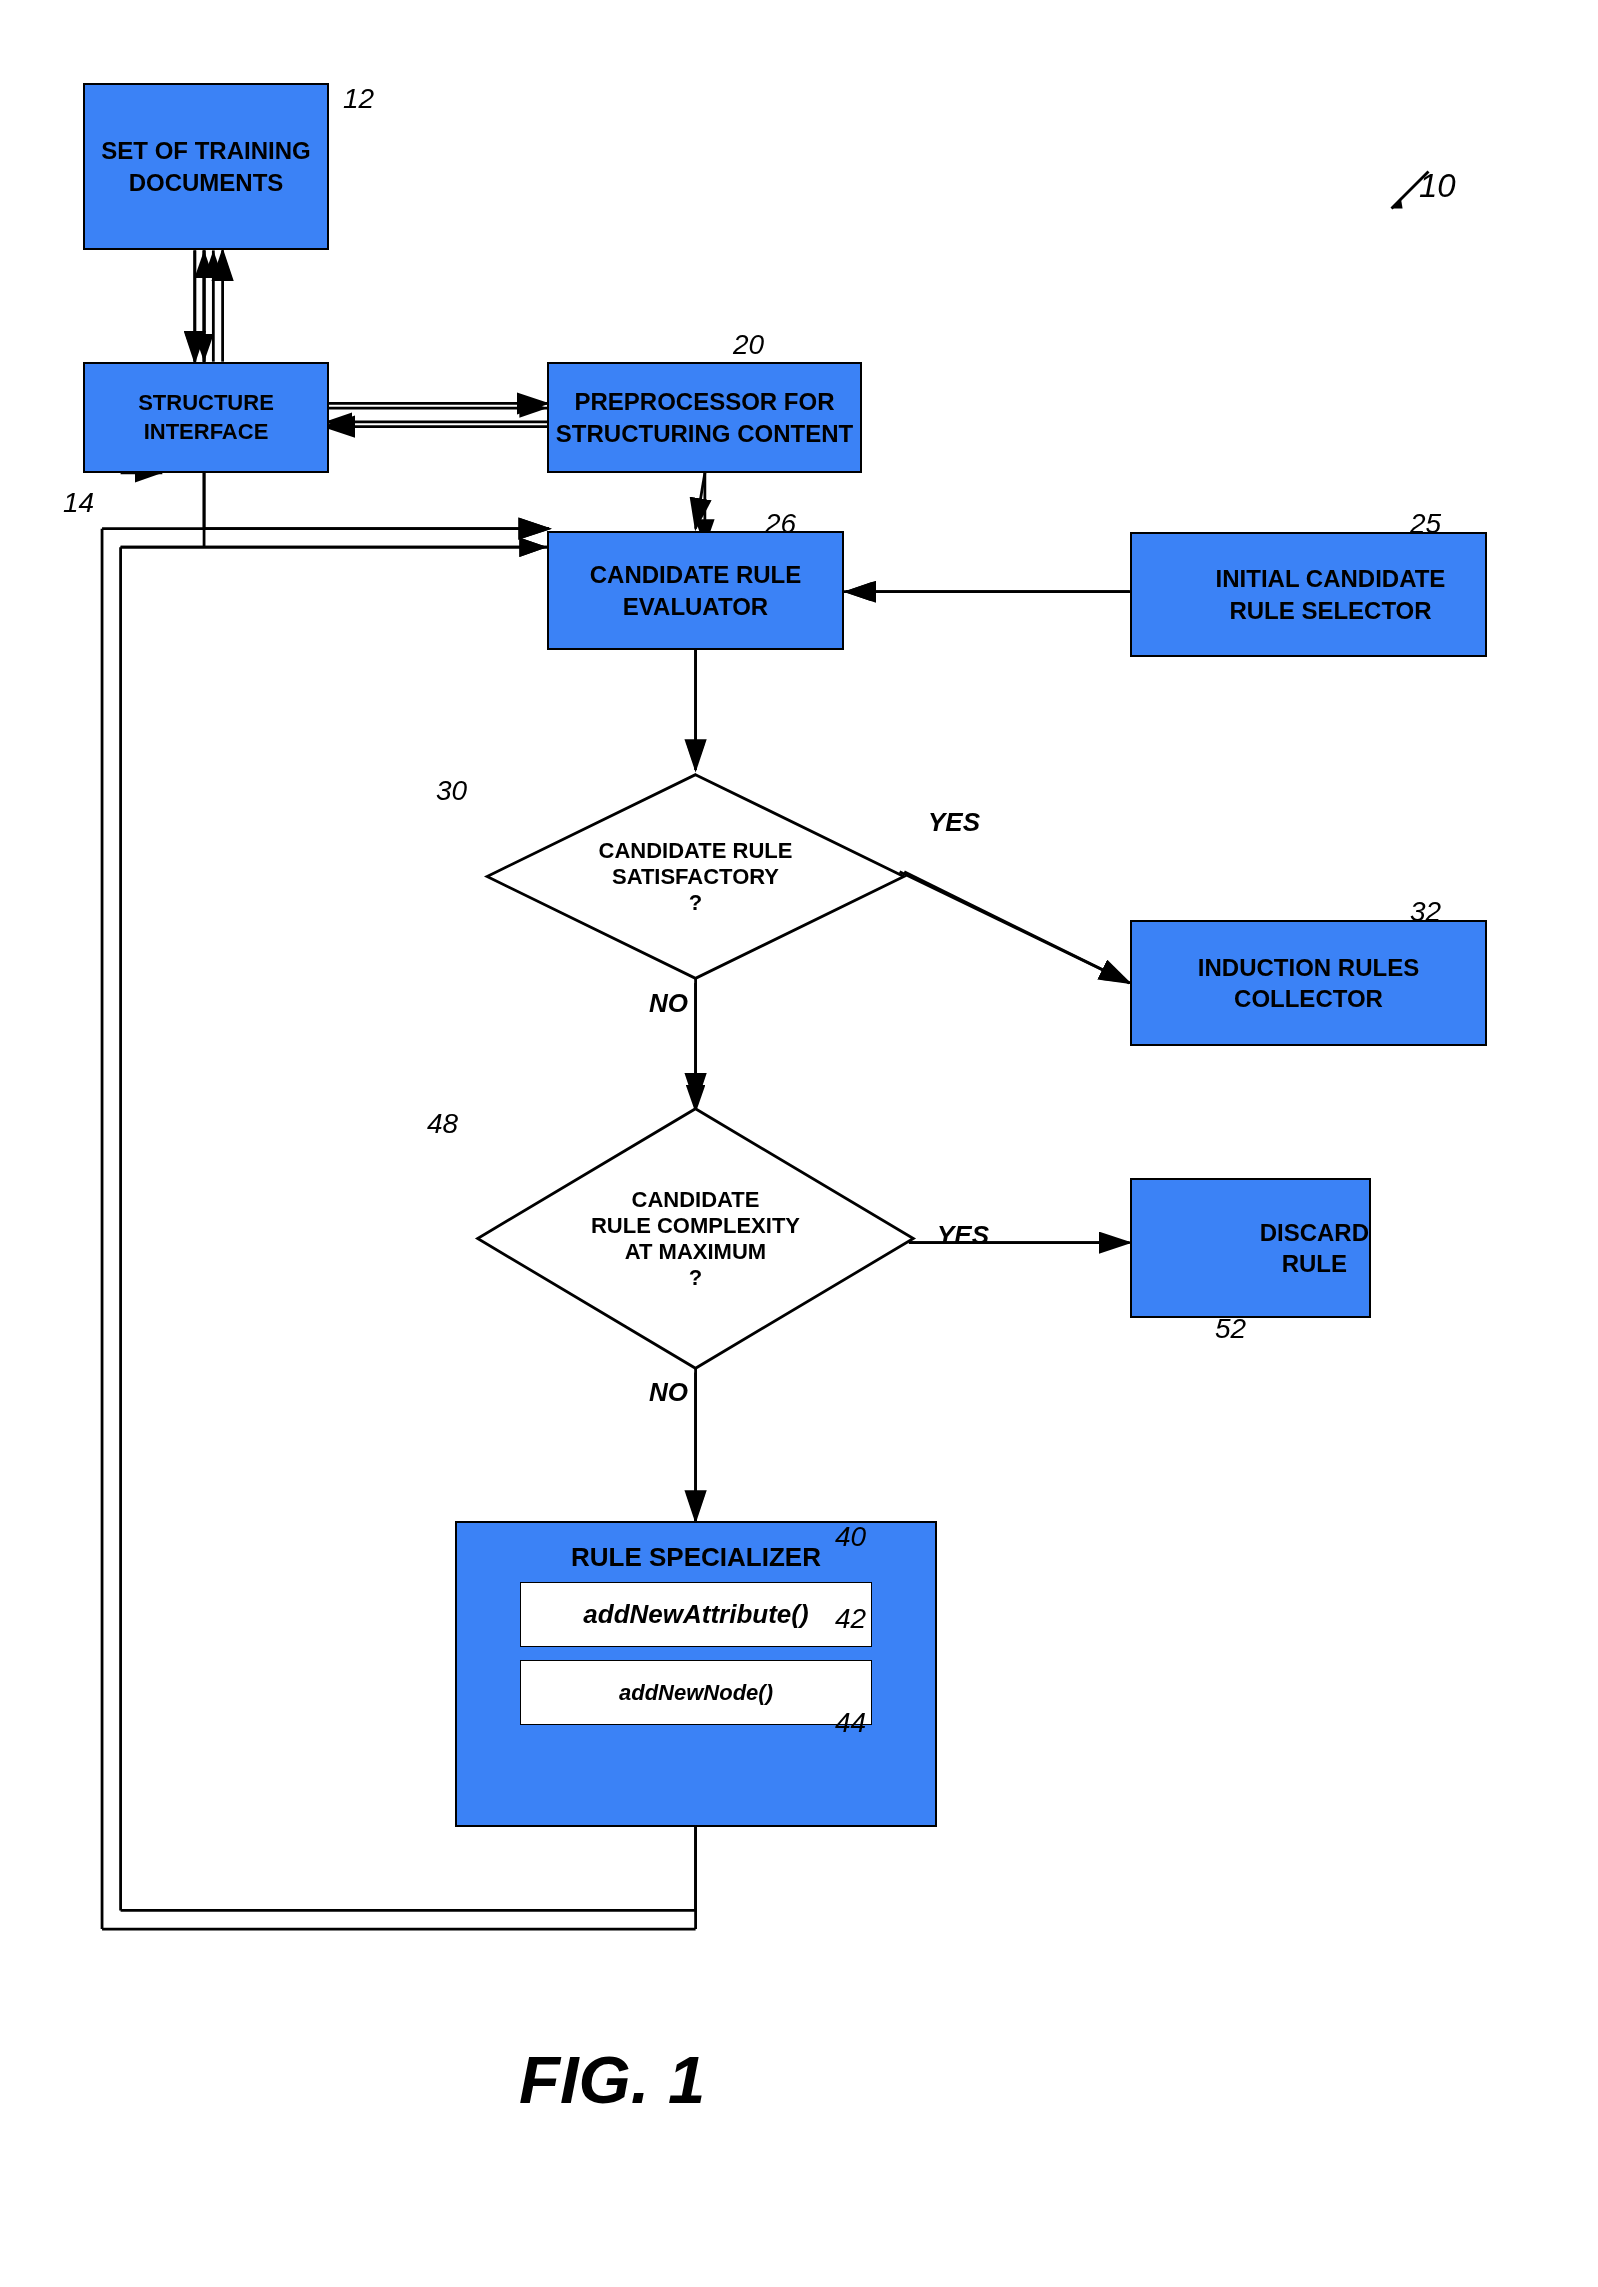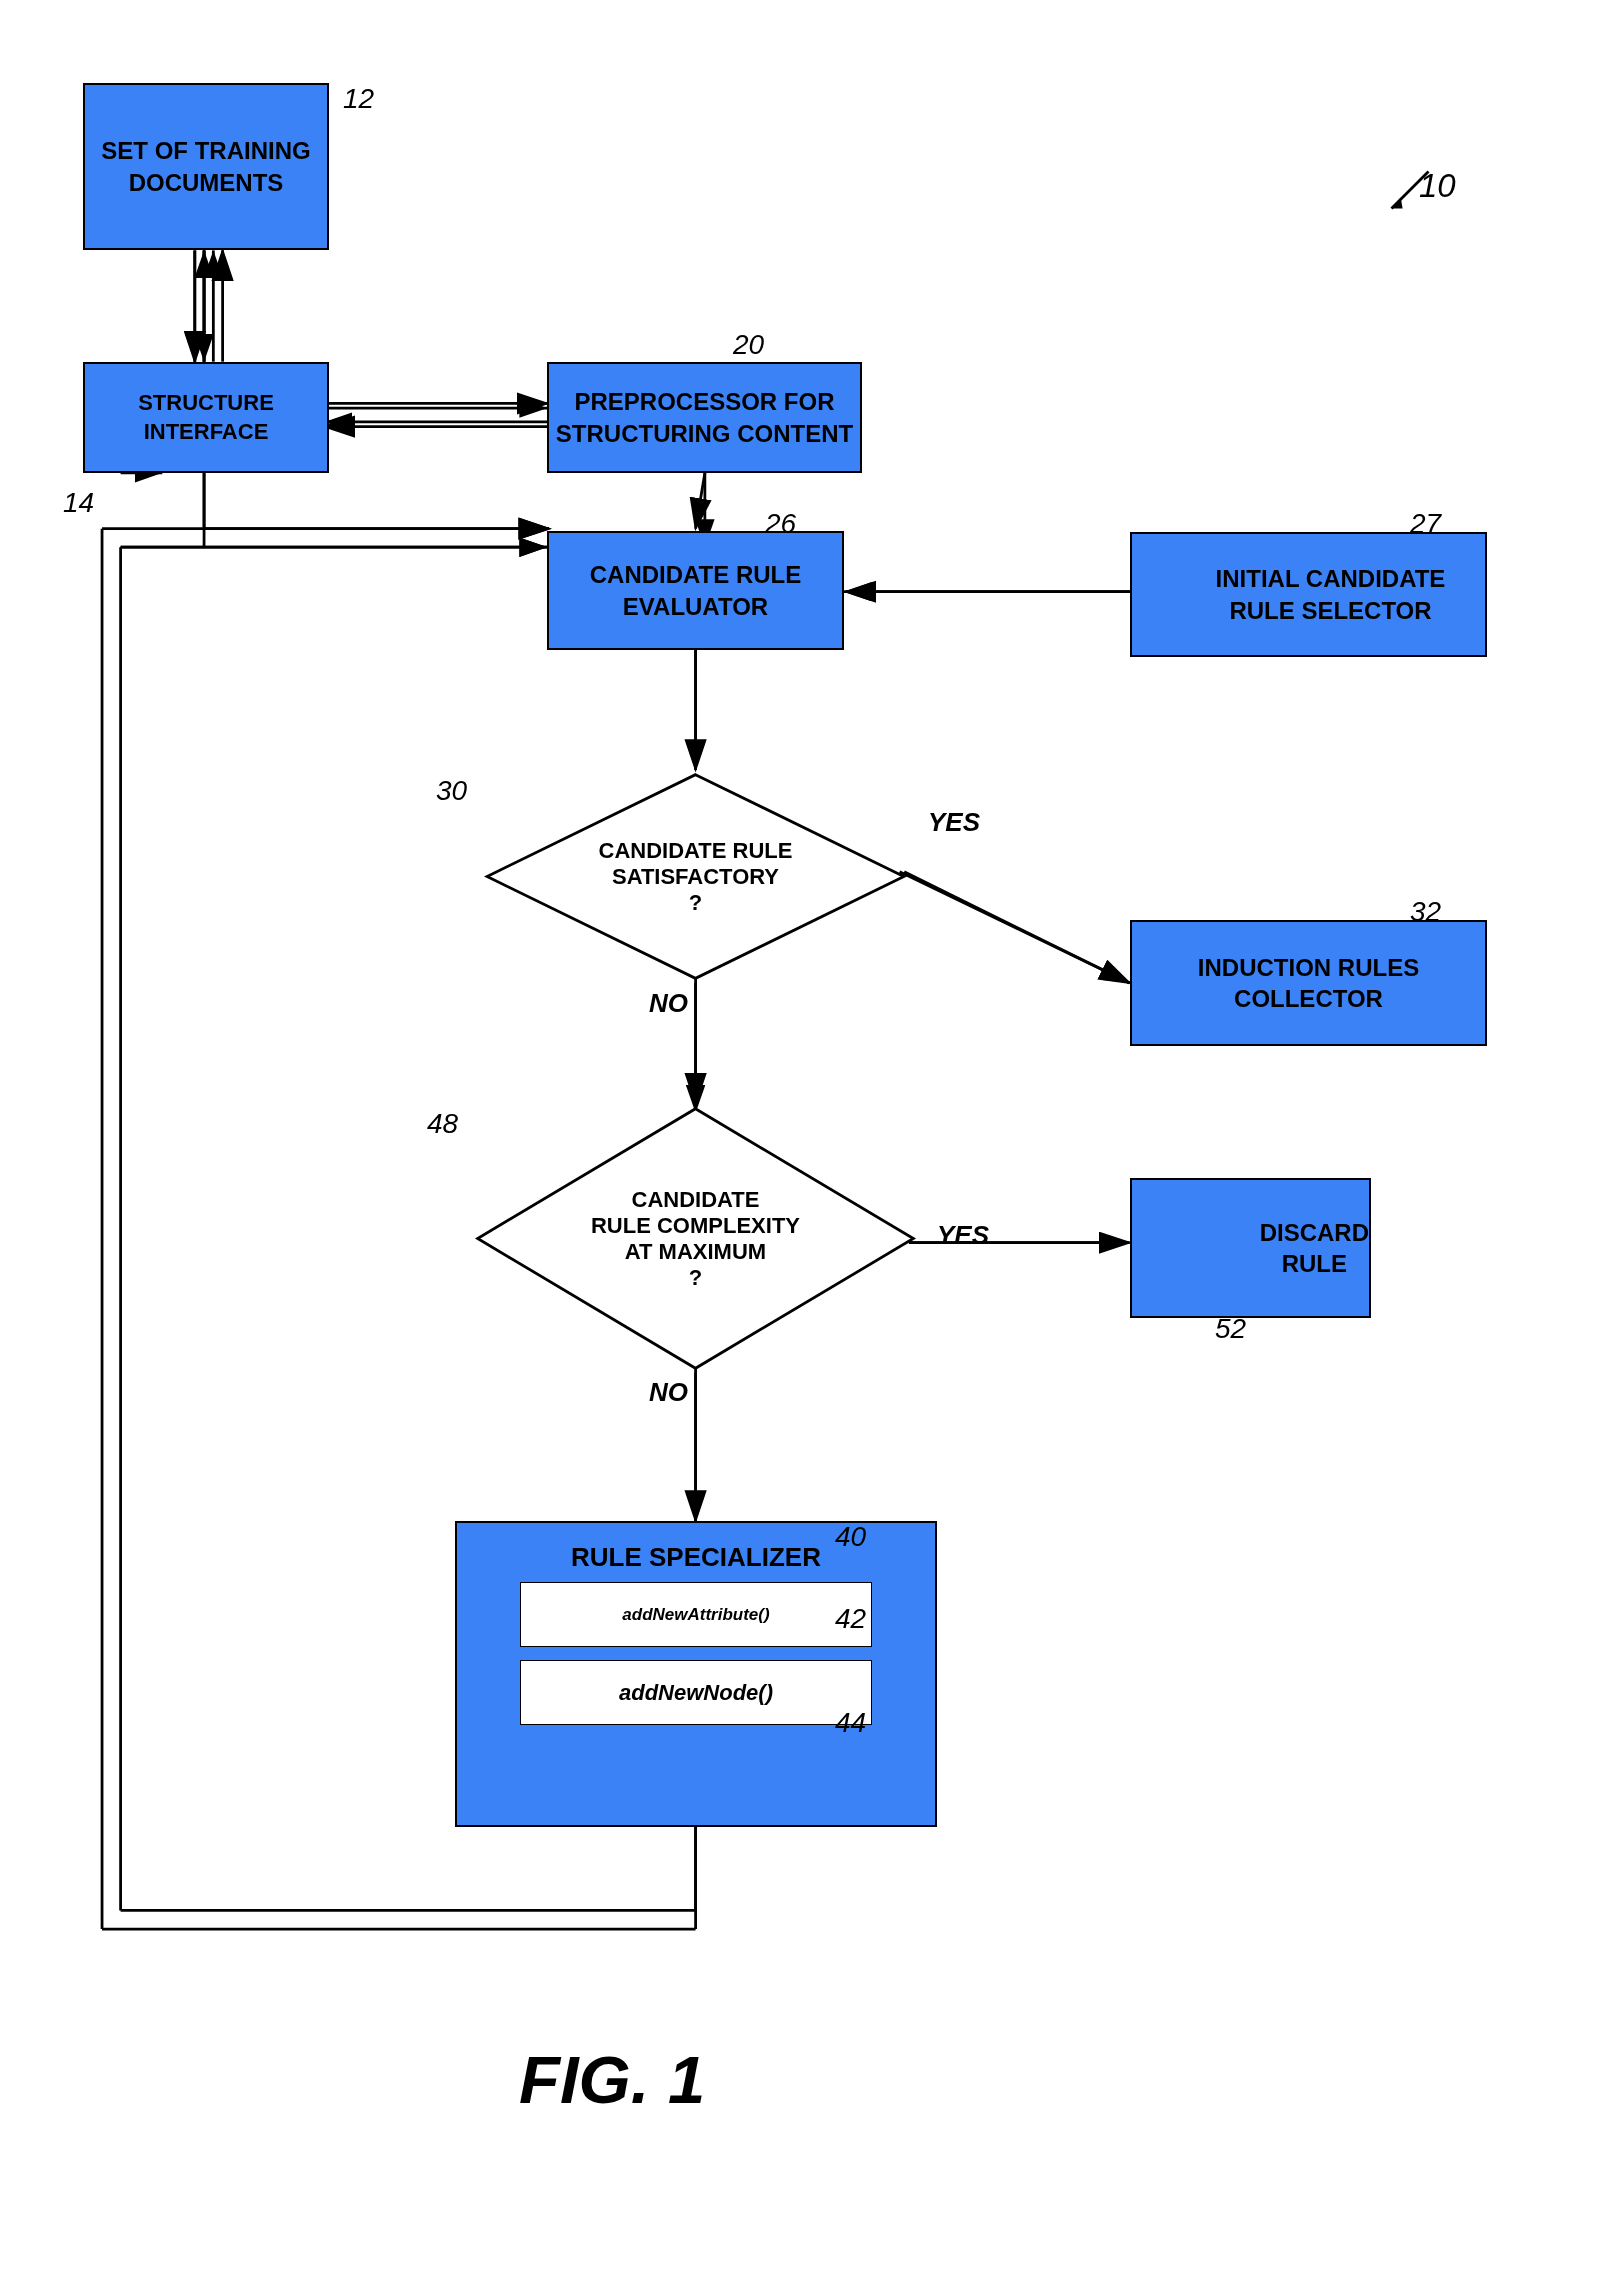--- a/index.html
+++ b/index.html
@@ -213,21 +213,21 @@
 EVALUATOR</span>
   </div>
 
   <div class="ref-label" style="left:765px; top:508px;">26</div>
 
   <div class="box" style="left:1130px; top:532px; width:357px; height:125px; font-size:24px; line-height:1.3;padding-left:44px;">
     <span style="white-space:pre-line;">INITIAL CANDIDATE
 RULE SELECTOR</span>
   </div>
 
-  <div class="ref-label" style="left:1410px; top:508px;">27</div>
+  <div class="ref-label" style="left:1410px; top:508px;">25</div>
 
   <div class="diamond-wrapper" style="left:482px; top:770px; width:427px; height:213px;">
     <svg width="427" height="213" viewBox="0 0 460 230">
       <polygon points="230,5 455,115 230,225 5,115" fill="white" stroke="black" stroke-width="3"></polygon>
     </svg>
     <div class="diamond-text" style="left:56px; top:28px; width:315px; height:158px; font-size:22px;">
       <span style="white-space:pre-line;">CANDIDATE RULE
 SATISFACTORY
 ?</span>
     </div>
@@ -267,21 +267,21 @@
   <div class="box" style="left:1130px; top:1178px; width:241px; height:140px; font-size:24px; line-height:1.3;justify-content:flex-end;">
     <span style="white-space:pre-line;">DISCARD
 RULE</span>
   </div>
 
   <div class="ref-label" style="left:1215px; top:1313px;">52</div>
 
   <div class="box" style="left:455px; top:1521px; width:482px; height:306px; font-size:26px; flex-direction:column; justify-content:flex-start; padding-top:19px;">
     <span style="margin-bottom:9.3px;">RULE SPECIALIZER</span>
 
-    <div class="box-inner" style="position:relative; width:352px; height:65px; margin-bottom:13px; font-size:17px; font-style:italic;">
+    <div class="box-inner" style="position:relative; width:352px; height:65px; margin-bottom:13px; font-size:26px; font-style:italic;">
       <span>addNewAttribute()</span>
     </div>
     <div class="box-inner" style="position:relative; width:352px; height:65px; font-size:22px; font-style:italic;">
       <span>addNewNode()</span>
     </div>
   </div>
 
   <div class="ref-label" style="left:835px; top:1521px;">40</div>
 
   <div class="ref-label" style="left:835px; top:1603px;">42</div>

